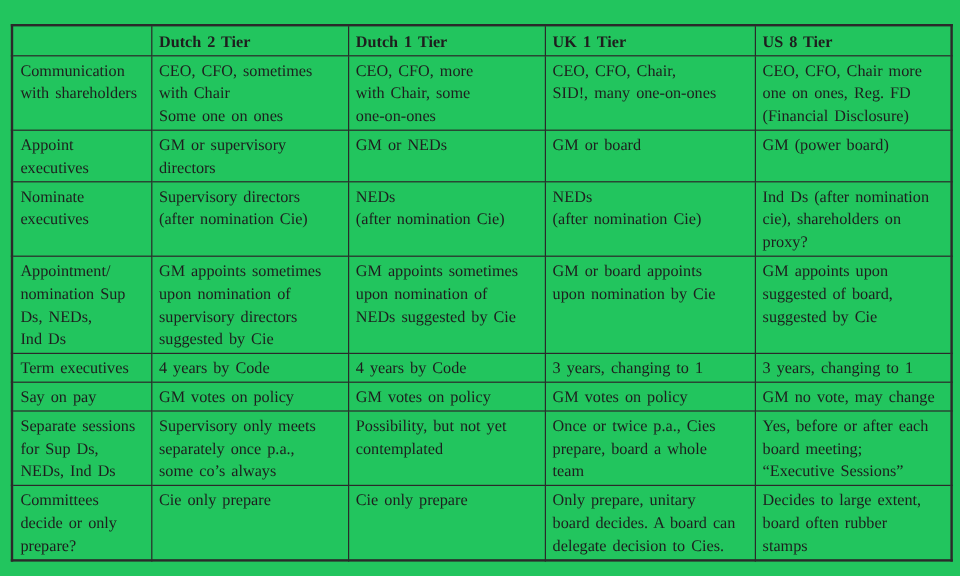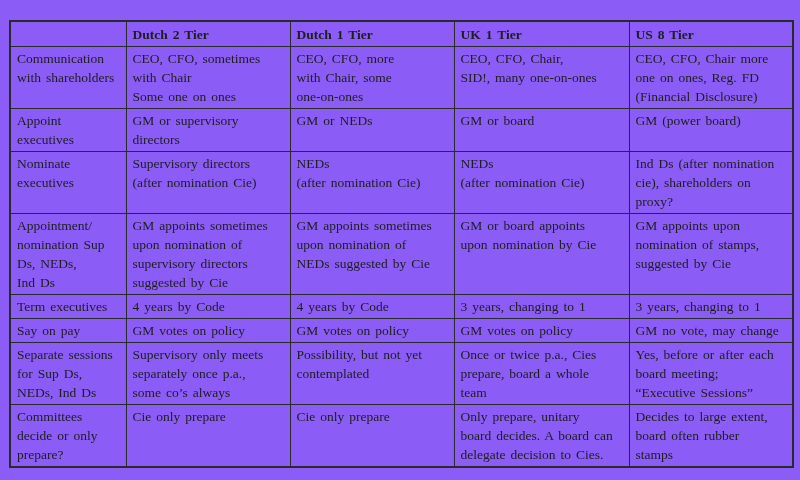--- a/index.html
+++ b/index.html
@@ -4,21 +4,21 @@
 <style>
   html, body {
     margin: 0;
     padding: 0;
     background: #ffffff;
   }
   .page {
     position: relative;
     width: 800px;
     height: 480px;
-    background: #8b5cf6;
+    background: #22c55e;
     overflow: hidden;
     font-family: "Liberation Serif", "DejaVu Serif", serif;
     color: #1e1e1e;
   }
   table.gov {
     position: absolute;
     left: 9px;
     top: 20px;
     width: 783px;
     border-collapse: collapse;
@@ -119,21 +119,21 @@
         <td>GM appoints sometimes
 upon nomination of
 supervisory directors
 suggested by Cie</td>
         <td>GM appoints sometimes
 upon nomination of
 NEDs suggested by Cie</td>
         <td>GM or board appoints
 upon nomination by Cie</td>
         <td>GM appoints upon
-nomination of stamps,
+suggested of board,
 suggested by Cie</td>
       </tr>
       <tr class="r4">
         <th>Term executives</th>
         <td>4 years by Code</td>
         <td>4 years by Code</td>
         <td>3 years, changing to 1</td>
         <td>3 years, changing to 1</td>
       </tr>
       <tr class="r6">

